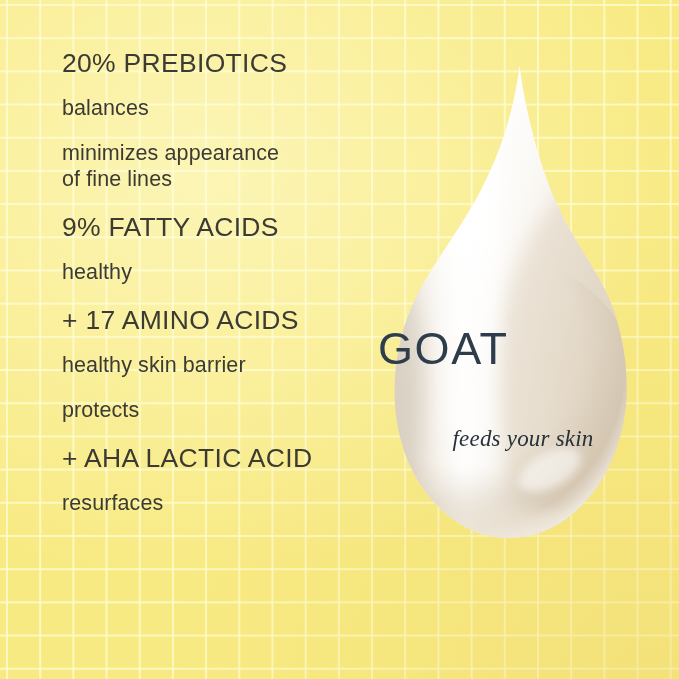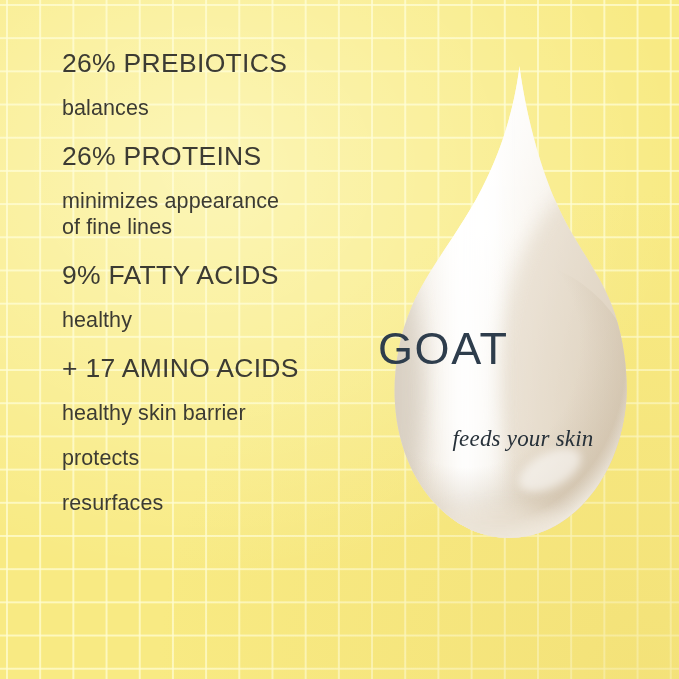--- a/index.html
+++ b/index.html
@@ -121,45 +121,45 @@
 </head>
 <body>
 
 <div id="canvas">
 
   <div id="paper-sheen"></div>
 
   <div id="ingredient-list">
 
     <div class="ingredient-item">
-      <div class="ingredient-title">26% PREBIOTICS</div>
+      <div class="ingredient-title">20% PREBIOTICS</div>
       <div class="ingredient-desc">balances</div>
     </div>
 
     <div class="ingredient-item">
-      <div class="ingredient-title">26% PROTEINS</div>
       <div class="ingredient-desc">minimizes appearance
 of fine lines</div>
     </div>
 
     <div class="ingredient-item">
       <div class="ingredient-title">9% FATTY ACIDS</div>
       <div class="ingredient-desc">healthy</div>
     </div>
 
     <div class="ingredient-item">
       <div class="ingredient-title">+ 17 AMINO ACIDS</div>
       <div class="ingredient-desc">healthy skin barrier</div>
     </div>
 
     <div class="ingredient-item">
       <div class="ingredient-desc">protects</div>
     </div>
 
     <div class="ingredient-item">
+      <div class="ingredient-title">+ AHA LACTIC ACID</div>
       <div class="ingredient-desc">resurfaces</div>
     </div>
 
   </div>
 
   <div id="droplet-wrap">
 
     <svg id="droplet-svg" viewBox="0 0 290 510" preserveAspectRatio="none">
       <defs>
 

